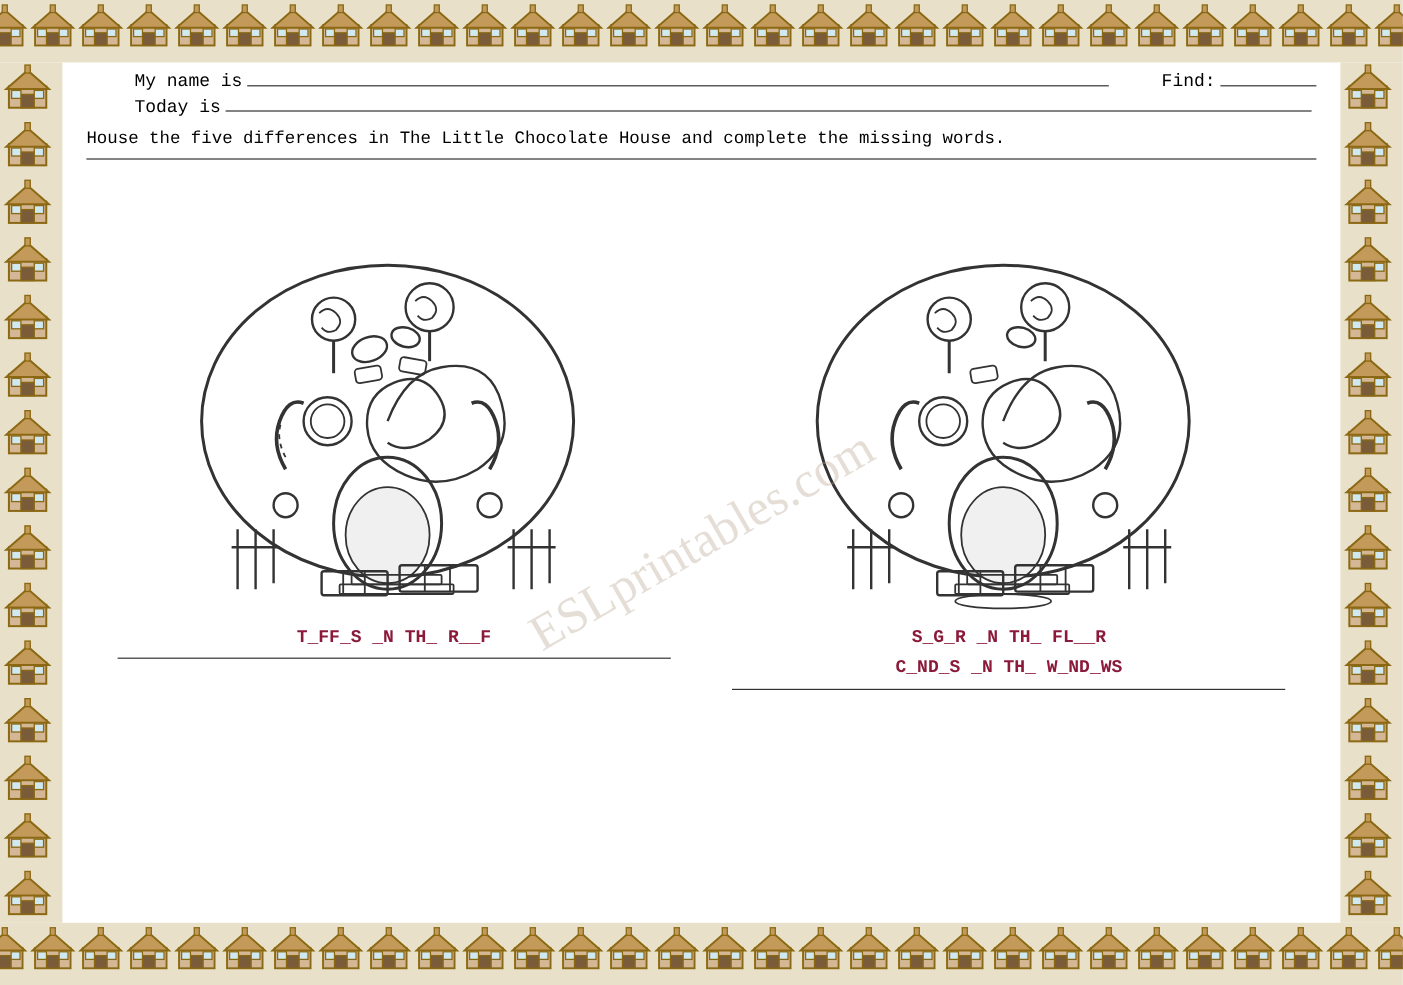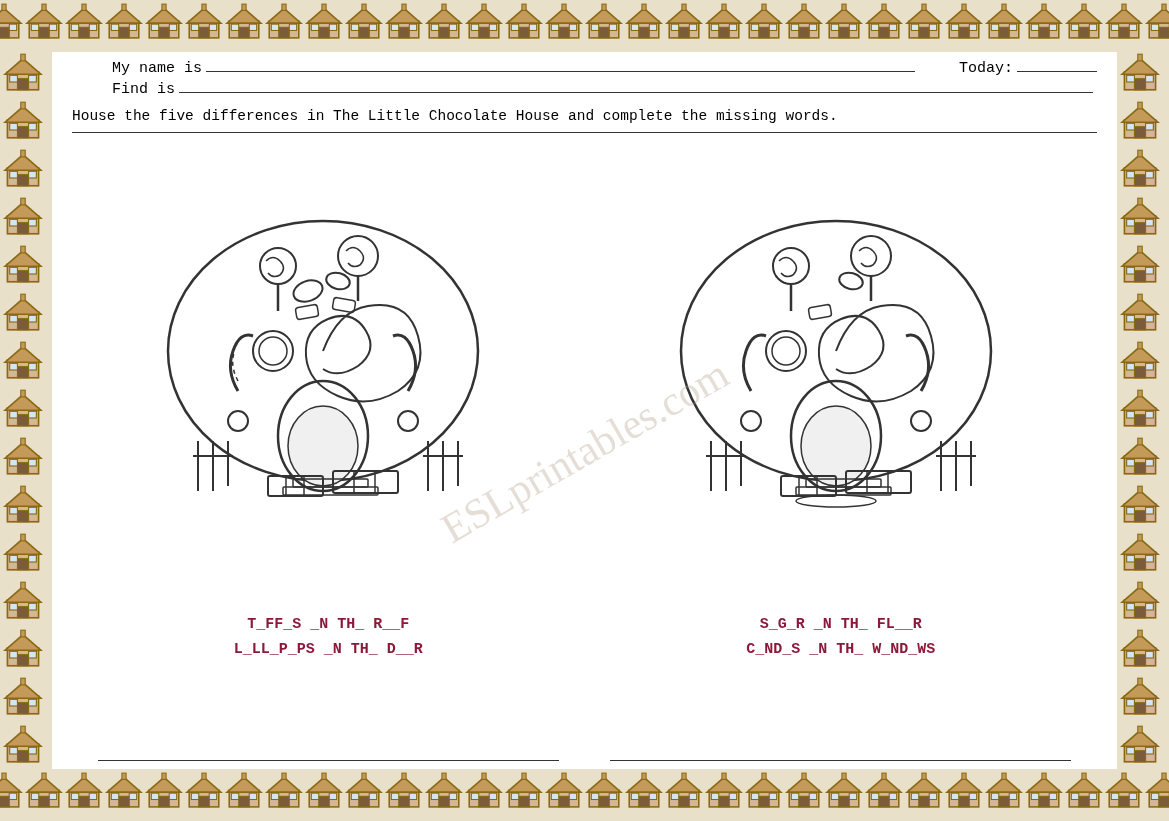--- a/index.html
+++ b/index.html
@@ -111,21 +111,20 @@
       gap: 0;
       position: relative;
     }
 
     .image-panel {
       flex: 1;
       display: flex;
       flex-direction: column;
       align-items: center;
       position: relative;
-      justify-content: space-between;
     }
 
     .image-panel:first-child {
       border-right: 2px solid #555;
     }
 
     .chocolate-house-svg {
       width: 380px;
       height: 360px;
       margin-top: 10px;
@@ -898,25 +897,25 @@
       <rect x="16" y="2" width="4" height="6" fill="#c49a5a" stroke="#8b6914" stroke-width="1"></rect>
     </svg></span>
     </div>
 
   <div class="content-area">
 
     <div class="header-section">
       <div class="header-line">
         <span class="label">My name is</span>
         <div class="underline-field"></div>
-        <span class="label">Today:</span>
+        <span class="label">Find:</span>
         <div class="class-field"></div>
       </div>
       <div class="header-line">
-        <span class="label">Find is</span>
+        <span class="label">Today is</span>
         <div class="underline-field"></div>
       </div>
     </div>
 
     <div class="instructions">
       <span>House the five differences in The Little Chocolate House and complete the missing words.</span>
     </div>
 
     <div class="images-section">
 
@@ -977,21 +976,20 @@
           <line x1="55" y1="305" x2="95" y2="305" stroke="#333" stroke-width="2"></line>
 
           <line x1="290" y1="290" x2="290" y2="340" stroke="#333" stroke-width="2"></line>
           <line x1="305" y1="290" x2="305" y2="340" stroke="#333" stroke-width="2"></line>
           <line x1="320" y1="290" x2="320" y2="335" stroke="#333" stroke-width="2"></line>
           <line x1="285" y1="305" x2="325" y2="305" stroke="#333" stroke-width="2"></line>
         </svg>
 
         <div class="puzzle-text">
           <div>T_FF_S _N TH_ R__F</div>
-          <div>L_LL_P_PS _N TH_ D__R</div>
         </div>
         <div class="underline-bottom"></div>
       </div>
 
       <div class="image-panel">
 
         <svg class="chocolate-house-svg" viewBox="0 0 380 360" xmlns="http://www.w3.org/2000/svg">
 
           <ellipse cx="185" cy="200" rx="155" ry="130" fill="none" stroke="#333" stroke-width="2.5"></ellipse>
 

